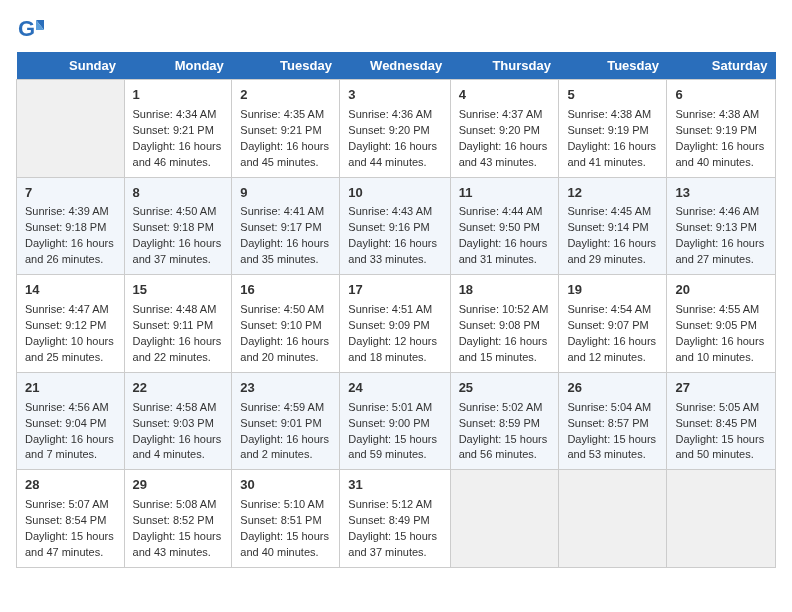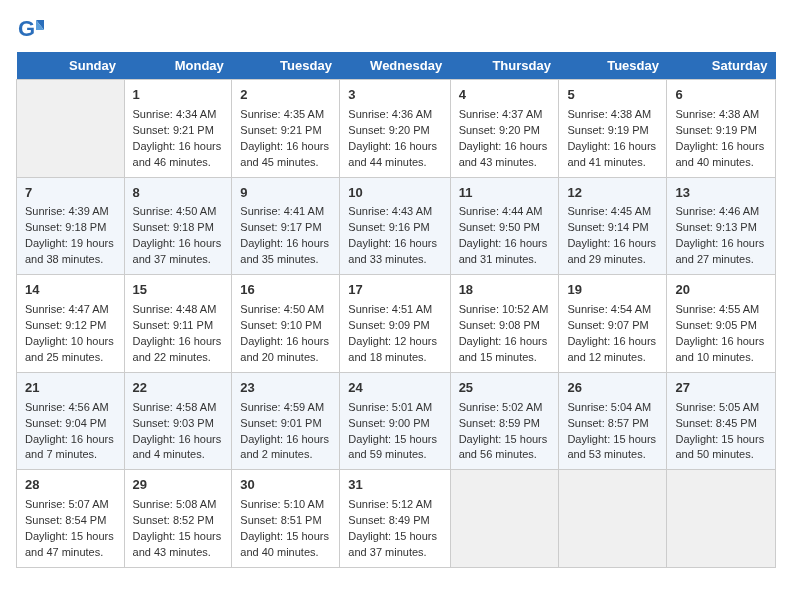--- a/index.html
+++ b/index.html
@@ -125,21 +125,21 @@
       <tr>
         <td class="empty"></td>
         <td><span class="day-number">1</span><span>Sunrise: 4:34 AM</span><br><span>Sunset: 9:21 PM</span><br><span>Daylight: 16 hours and 46 minutes.</span><br></td>
         <td><span class="day-number">2</span><span>Sunrise: 4:35 AM</span><br><span>Sunset: 9:21 PM</span><br><span>Daylight: 16 hours and 45 minutes.</span><br></td>
         <td><span class="day-number">3</span><span>Sunrise: 4:36 AM</span><br><span>Sunset: 9:20 PM</span><br><span>Daylight: 16 hours and 44 minutes.</span><br></td>
         <td><span class="day-number">4</span><span>Sunrise: 4:37 AM</span><br><span>Sunset: 9:20 PM</span><br><span>Daylight: 16 hours and 43 minutes.</span><br></td>
         <td><span class="day-number">5</span><span>Sunrise: 4:38 AM</span><br><span>Sunset: 9:19 PM</span><br><span>Daylight: 16 hours and 41 minutes.</span><br></td>
         <td><span class="day-number">6</span><span>Sunrise: 4:38 AM</span><br><span>Sunset: 9:19 PM</span><br><span>Daylight: 16 hours and 40 minutes.</span><br></td>
       </tr>
       <tr>
-        <td><span class="day-number">7</span><span>Sunrise: 4:39 AM</span><br><span>Sunset: 9:18 PM</span><br><span>Daylight: 19 hours and 38 minutes.</span><br></td>
+        <td><span class="day-number">7</span><span>Sunrise: 4:39 AM</span><br><span>Sunset: 9:18 PM</span><br><span>Daylight: 16 hours and 26 minutes.</span><br></td>
         <td><span class="day-number">8</span><span>Sunrise: 4:50 AM</span><br><span>Sunset: 9:18 PM</span><br><span>Daylight: 16 hours and 37 minutes.</span><br></td>
         <td><span class="day-number">9</span><span>Sunrise: 4:41 AM</span><br><span>Sunset: 9:17 PM</span><br><span>Daylight: 16 hours and 35 minutes.</span><br></td>
         <td><span class="day-number">10</span><span>Sunrise: 4:43 AM</span><br><span>Sunset: 9:16 PM</span><br><span>Daylight: 16 hours and 33 minutes.</span><br></td>
         <td><span class="day-number">11</span><span>Sunrise: 4:44 AM</span><br><span>Sunset: 9:50 PM</span><br><span>Daylight: 16 hours and 31 minutes.</span><br></td>
         <td><span class="day-number">12</span><span>Sunrise: 4:45 AM</span><br><span>Sunset: 9:14 PM</span><br><span>Daylight: 16 hours and 29 minutes.</span><br></td>
         <td><span class="day-number">13</span><span>Sunrise: 4:46 AM</span><br><span>Sunset: 9:13 PM</span><br><span>Daylight: 16 hours and 27 minutes.</span><br></td>
       </tr>
       <tr>
         <td><span class="day-number">14</span><span>Sunrise: 4:47 AM</span><br><span>Sunset: 9:12 PM</span><br><span>Daylight: 10 hours and 25 minutes.</span><br></td>
         <td><span class="day-number">15</span><span>Sunrise: 4:48 AM</span><br><span>Sunset: 9:11 PM</span><br><span>Daylight: 16 hours and 22 minutes.</span><br></td>

